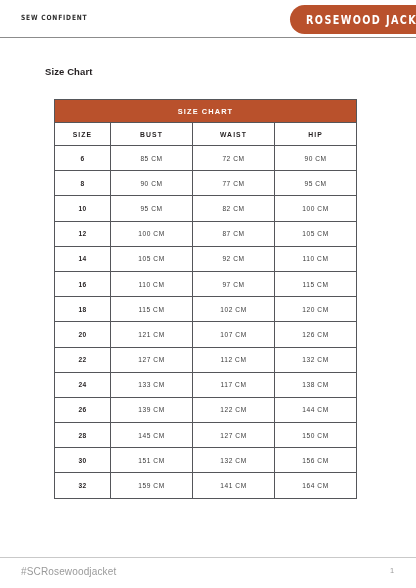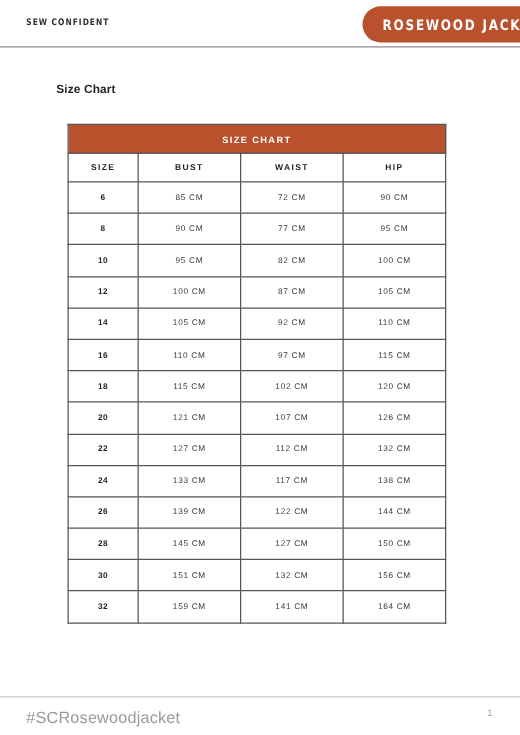--- a/index.html
+++ b/index.html
@@ -134,21 +134,21 @@
     left: 0;
     top: 557px;
     width: 416px;
     height: 1px;
     background: #c9c9c9;
   }
   .footer-hashtag {
     position: absolute;
     left: 21px;
     top: 566px;
-    font-size: 13px;
+    font-size: 10px;
     color: #9a9a9a;
     letter-spacing: 0.15px;
   }
   .footer-page-number {
     position: absolute;
     right: 22px;
     top: 566px;
     font-size: 7.4px;
     color: #9a9a9a;
   }

